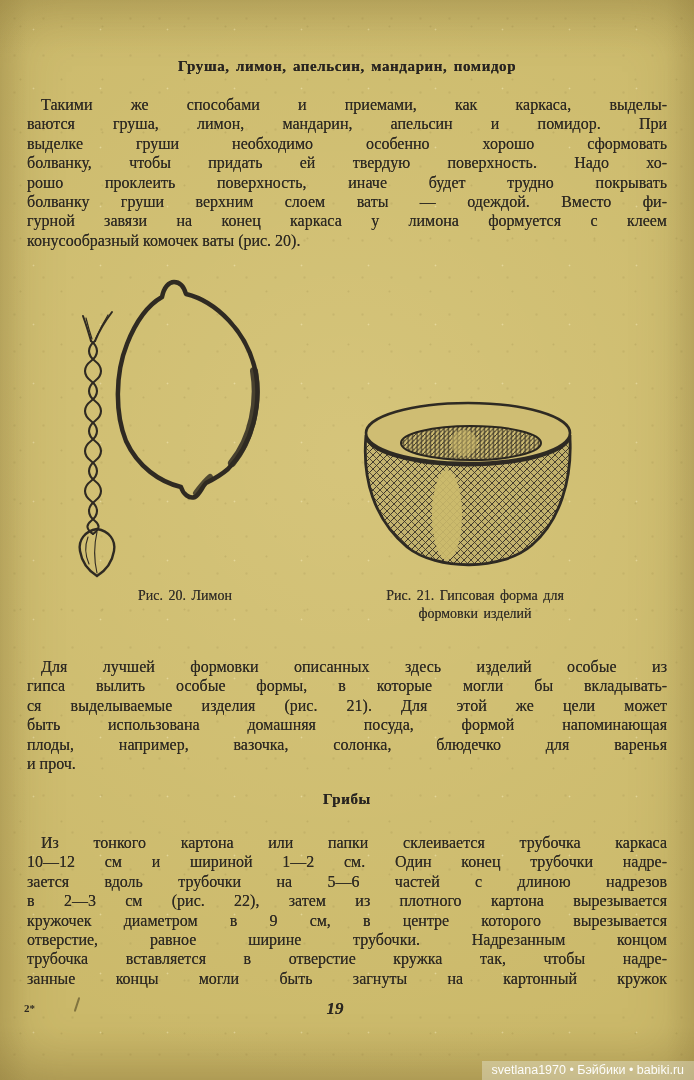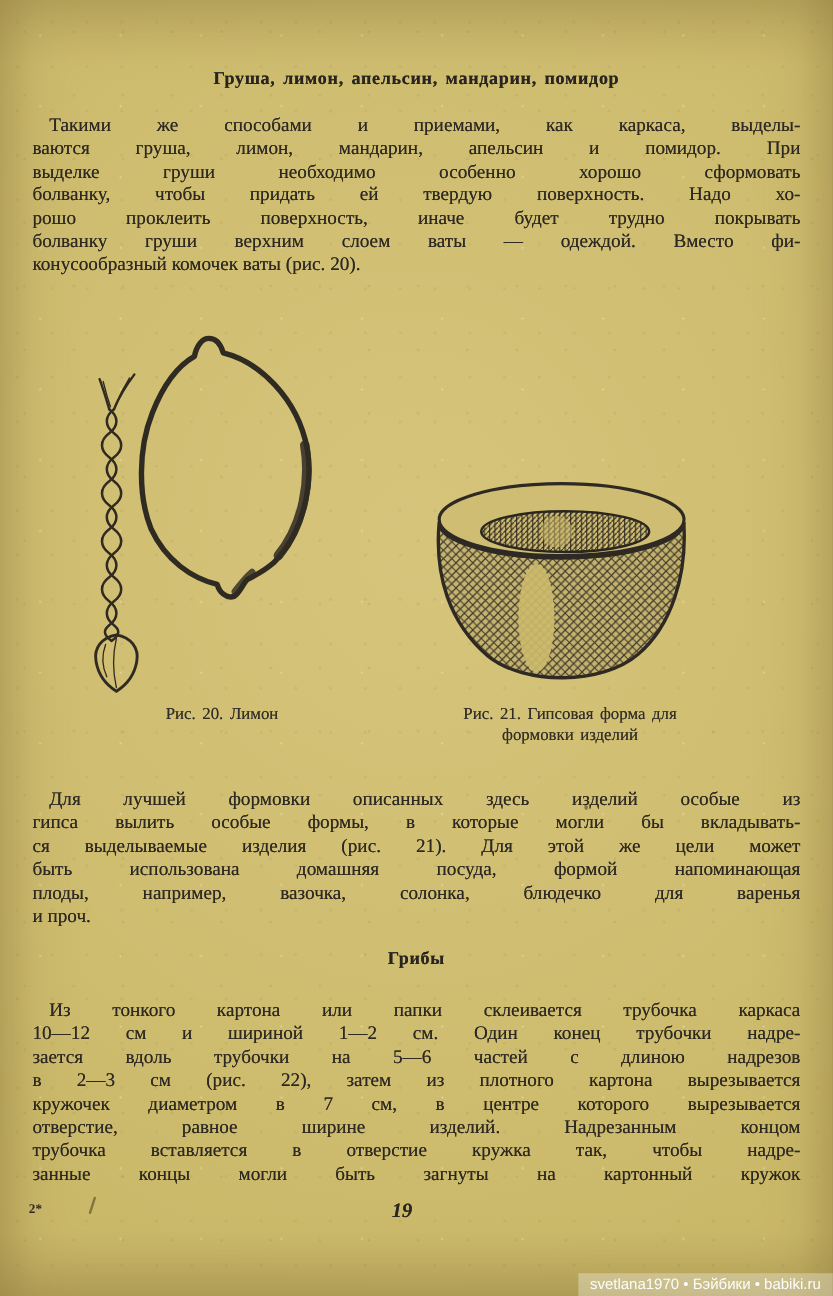--- a/index.html
+++ b/index.html
@@ -55,20 +55,21 @@
 
   <div class="abs heading" style="top:58px;">Груша, лимон, апельсин, мандарин, помидор</div>
 
   <div class="abs para" style="top:95px;">
       <div class="line">Такими же способами и приемами, как каркаса, выделы-</div>
       <div class="line">ваются груша, лимон, мандарин, апельсин и помидор. При</div>
       <div class="line">выделке груши необходимо особенно хорошо сформовать</div>
       <div class="line">болванку, чтобы придать ей твердую поверхность. Надо хо-</div>
       <div class="line">рошо проклеить поверхность, иначе будет трудно покрывать</div>
       <div class="line">болванку груши верхним слоем ваты — одеждой. Вместо фи-</div>
+      <div class="line">гурной завязи на конец каркаса у лимона формуется с клеем</div>
       <div class="line">конусообразный комочек ваты (рис. 20).</div>
     </div>
 
   <svg class="abs" style="left:70px;top:279px;" width="210" height="300" viewBox="0 0 210 300">
     <g stroke="#2f2a22" fill="none" stroke-linecap="round">
 
       <path d="M21,62 C18,52 16,45 13,37" stroke-width="2"></path>
       <path d="M16,39 C18,47 20,54 22,60" stroke-width="1.2"></path>
       <path d="M25,62 C30,50 36,41 42,33" stroke-width="2"></path>
       <path d="M38,36 C33,44 29,52 26,59" stroke-width="1.2"></path>
@@ -140,22 +141,22 @@
       <div class="line">и проч.</div>
     </div>
 
   <div class="abs heading" style="top:791px;">Грибы</div>
 
   <div class="abs para cont" style="top:833px;">
       <div class="line">Из тонкого картона или папки склеивается трубочка каркаса</div>
       <div class="line">10—12 см и шириной 1—2 см. Один конец трубочки надре-</div>
       <div class="line">зается вдоль трубочки на 5—6 частей с длиною надрезов</div>
       <div class="line">в 2—3 см (рис. 22), затем из плотного картона вырезывается</div>
-      <div class="line">кружочек диаметром в 7 см, в центре которого вырезывается</div>
-      <div class="line">отверстие, равное ширине изделий. Надрезанным концом</div>
+      <div class="line">кружочек диаметром в 9 см, в центре которого вырезывается</div>
+      <div class="line">отверстие, равное ширине трубочки. Надрезанным концом</div>
       <div class="line">трубочка вставляется в отверстие кружка так, чтобы надре-</div>
       <div class="line">занные концы могли быть загнуты на картонный кружок</div>
     </div>
 
   <div class="abs footer-mark" style="left:24px;top:1002px;">2*</div>
   <div class="abs page-num" style="left:315px;top:999px;width:40px;text-align:center;">19</div>
 
   <div class="speck" style="left:76px;top:997px;width:2px;height:15px;transform:rotate(18deg);"></div>
   <div class="speck" style="left:487px;top:671px;width:3px;height:4px;border-radius:50%;"></div>
 

